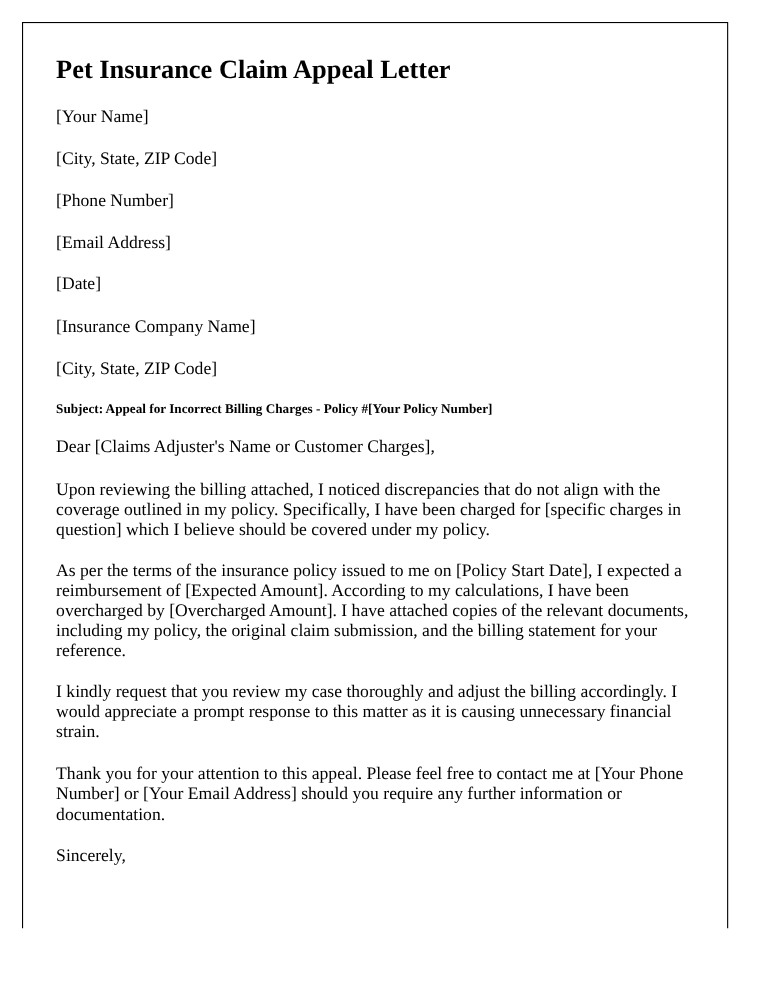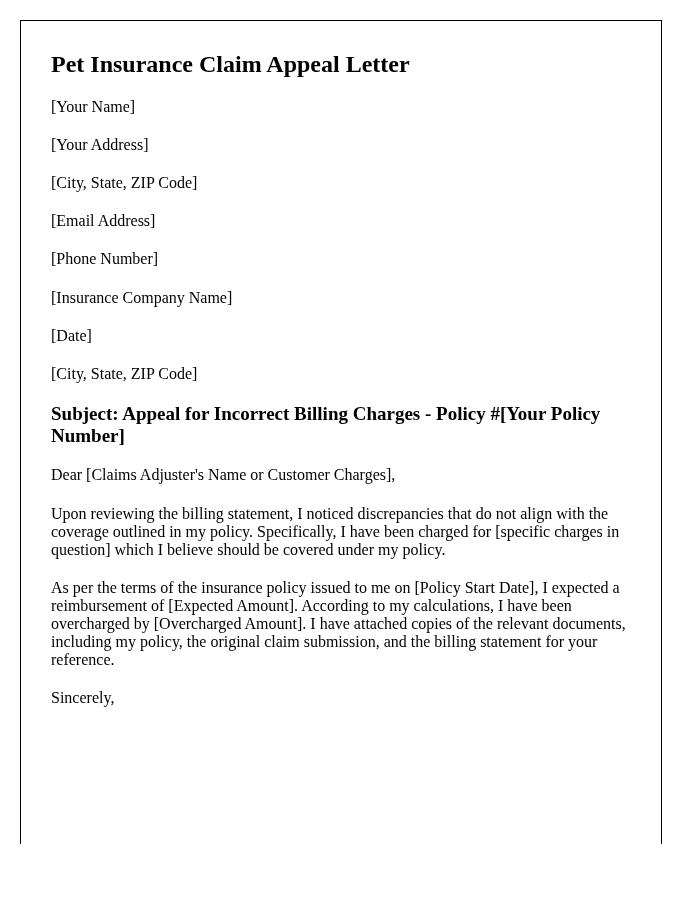--- a/index.html
+++ b/index.html
@@ -32,47 +32,48 @@
     font-weight: bold;
     line-height: 1.13;
     margin: 0 0 16px 0;
   }
   .letter-card p {
     font-size: 16px;
     line-height: 1.13;
     margin: 20px 0;
   }
   .subject {
-    font-size: 19px;
+    font-size: 12px;
     font-weight: bold;
     line-height: 1.15;
     margin: 19px 0;
   }
 </style>
 </head>
 <body>
 
 <div class="page">
   <div class="letter-card">
 
     <h1>Pet Insurance Claim Appeal Letter</h1>
 
     <p>[Your Name]</p>
-    <p>[Your Address]</p>
     <p>[City, State, ZIP Code]</p>
+    <p>[Phone Number]</p>
     <p>[Email Address]</p>
-    <p>[Phone Number]</p>
+    <p>[Date]</p>
+
     <p>[Insurance Company Name]</p>
-
-    <p>[Date]</p>
     <p>[City, State, ZIP Code]</p>
 
     <div class="subject">Subject: Appeal for Incorrect Billing Charges - Policy #[Your Policy Number]</div>
 
     <p>Dear [Claims Adjuster's Name or Customer Charges],</p>
 
-    <p>Upon reviewing the billing statement, I noticed discrepancies that do not align with the coverage outlined in my policy. Specifically, I have been charged for [specific charges in question] which I believe should be covered under my policy.</p>
+    <p>Upon reviewing the billing attached, I noticed discrepancies that do not align with the coverage outlined in my policy. Specifically, I have been charged for [specific charges in question] which I believe should be covered under my policy.</p>
     <p>As per the terms of the insurance policy issued to me on [Policy Start Date], I expected a reimbursement of [Expected Amount]. According to my calculations, I have been overcharged by [Overcharged Amount]. I have attached copies of the relevant documents, including my policy, the original claim submission, and the billing statement for your reference.</p>
+    <p>I kindly request that you review my case thoroughly and adjust the billing accordingly. I would appreciate a prompt response to this matter as it is causing unnecessary financial strain.</p>
+    <p>Thank you for your attention to this appeal. Please feel free to contact me at [Your Phone Number] or [Your Email Address] should you require any further information or documentation.</p>
 
     <p>Sincerely,</p>
 
   </div>
 </div>
 
 </body></html>

